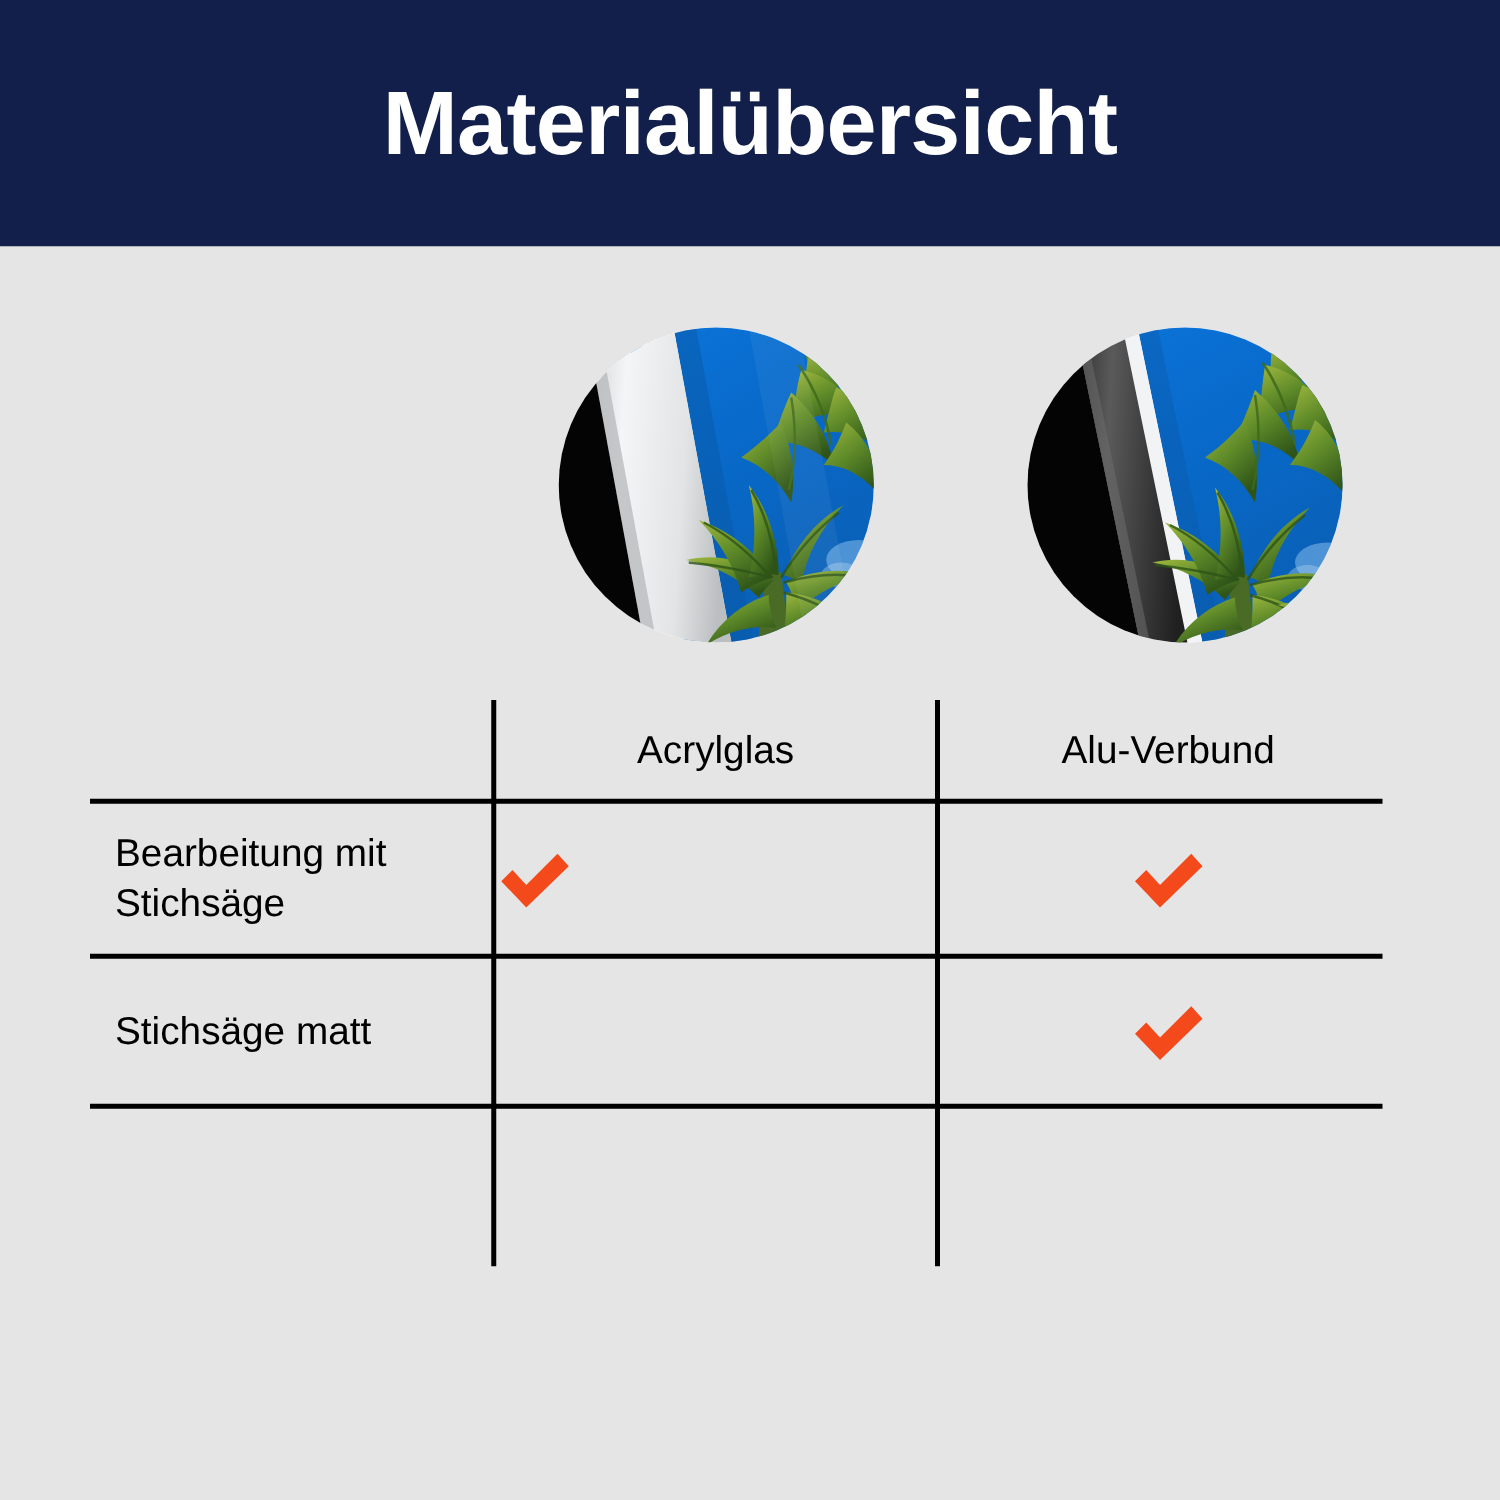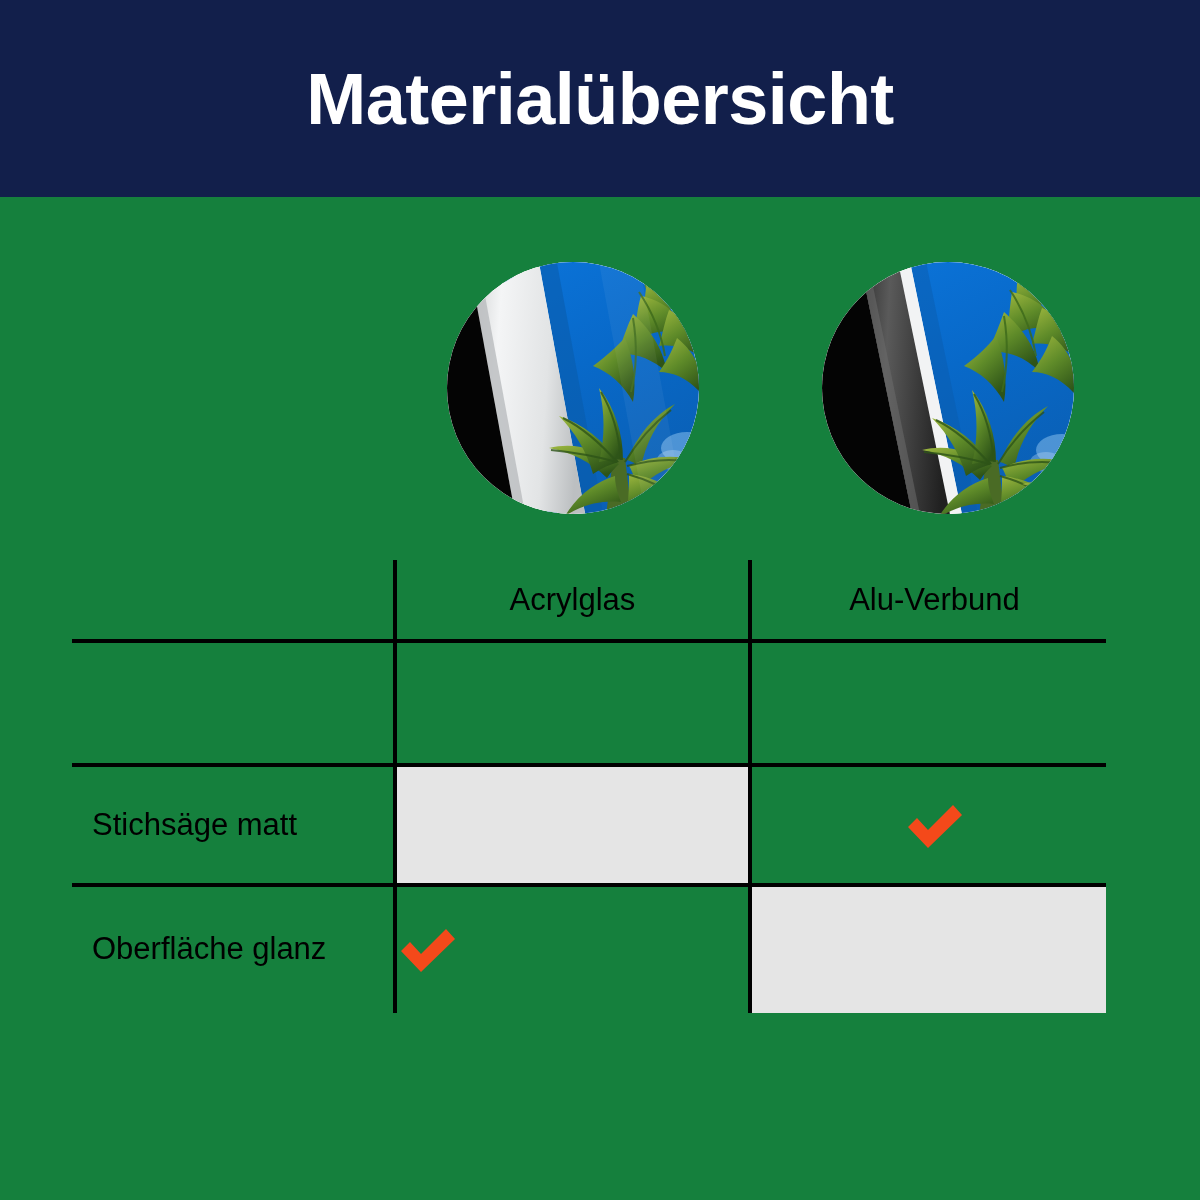--- a/index.html
+++ b/index.html
@@ -13,21 +13,21 @@
     height: 1200px;
     overflow: hidden;
     font-family: "Liberation Sans", sans-serif;
     -webkit-font-smoothing: antialiased;
   }
 
   .page {
     position: relative;
     width: 1200px;
     height: 1200px;
-    background: #15803d;
+    background: #e5e5e5;
   }
 
   
   .header {
     position: absolute;
     left: 0;
     top: 0;
     width: 1200px;
     height: 197px;
     background: #121F4B;
@@ -356,44 +356,51 @@
         <span class="head-text" style="text-align:left"></span>
       </div>
       <div class="cell cell-acryl">
         <span class="head-text">Acrylglas</span>
       </div>
       <div class="cell cell-alu">
         <span class="head-text">Alu-Verbund</span>
       </div>
     </div>
 
+    <div class="t-row t-row-1">
+      <div class="cell cell-label">
+        <span class="label-text">
+          <span>Bearbeitung mit</span><br>
+          <span>Stichsäge</span>
+        </span>
+      </div>
+      <div class="cell cell-acryl">
+        <svg class="check" viewBox="0 0 62 48">
+          <path d="M4 26 L13 17 L24 29 L49 4 L58 14 L24 47 Z" fill="#F4491A"></path>
+        </svg>
+      </div>
+      <div class="cell cell-alu">
+        <svg class="check" viewBox="0 0 62 48">
+          <path d="M4 26 L13 17 L24 29 L49 4 L58 14 L24 47 Z" fill="#F4491A"></path>
+        </svg>
+      </div>
+    </div>
 
     <div class="t-row t-row-2">
       <div class="cell cell-label">
         <span class="label-text">Stichsäge matt</span>
       </div>
       <div class="cell cell-acryl cell-shaded"></div>
       <div class="cell cell-alu">
         <svg class="check" viewBox="0 0 62 48">
           <path d="M4 26 L13 17 L24 29 L49 4 L58 14 L24 47 Z" fill="#F4491A"></path>
         </svg>
       </div>
     </div>
 
-    <div class="t-row t-row-3">
-      <div class="cell cell-label">
-        <span class="label-text">Oberfläche glanz</span>
-      </div>
-      <div class="cell cell-acryl">
-        <svg class="check" viewBox="0 0 62 48">
-          <path d="M4 26 L13 17 L24 29 L49 4 L58 14 L24 47 Z" fill="#F4491A"></path>
-        </svg>
-      </div>
-      <div class="cell cell-alu cell-shaded"></div>
-    </div>
 
     <div class="hline hline-1"></div>
     <div class="hline hline-2"></div>
     <div class="hline hline-3"></div>
     <div class="vline vline-1"></div>
     <div class="vline vline-2"></div>
   </div>
 
 </div>
 

